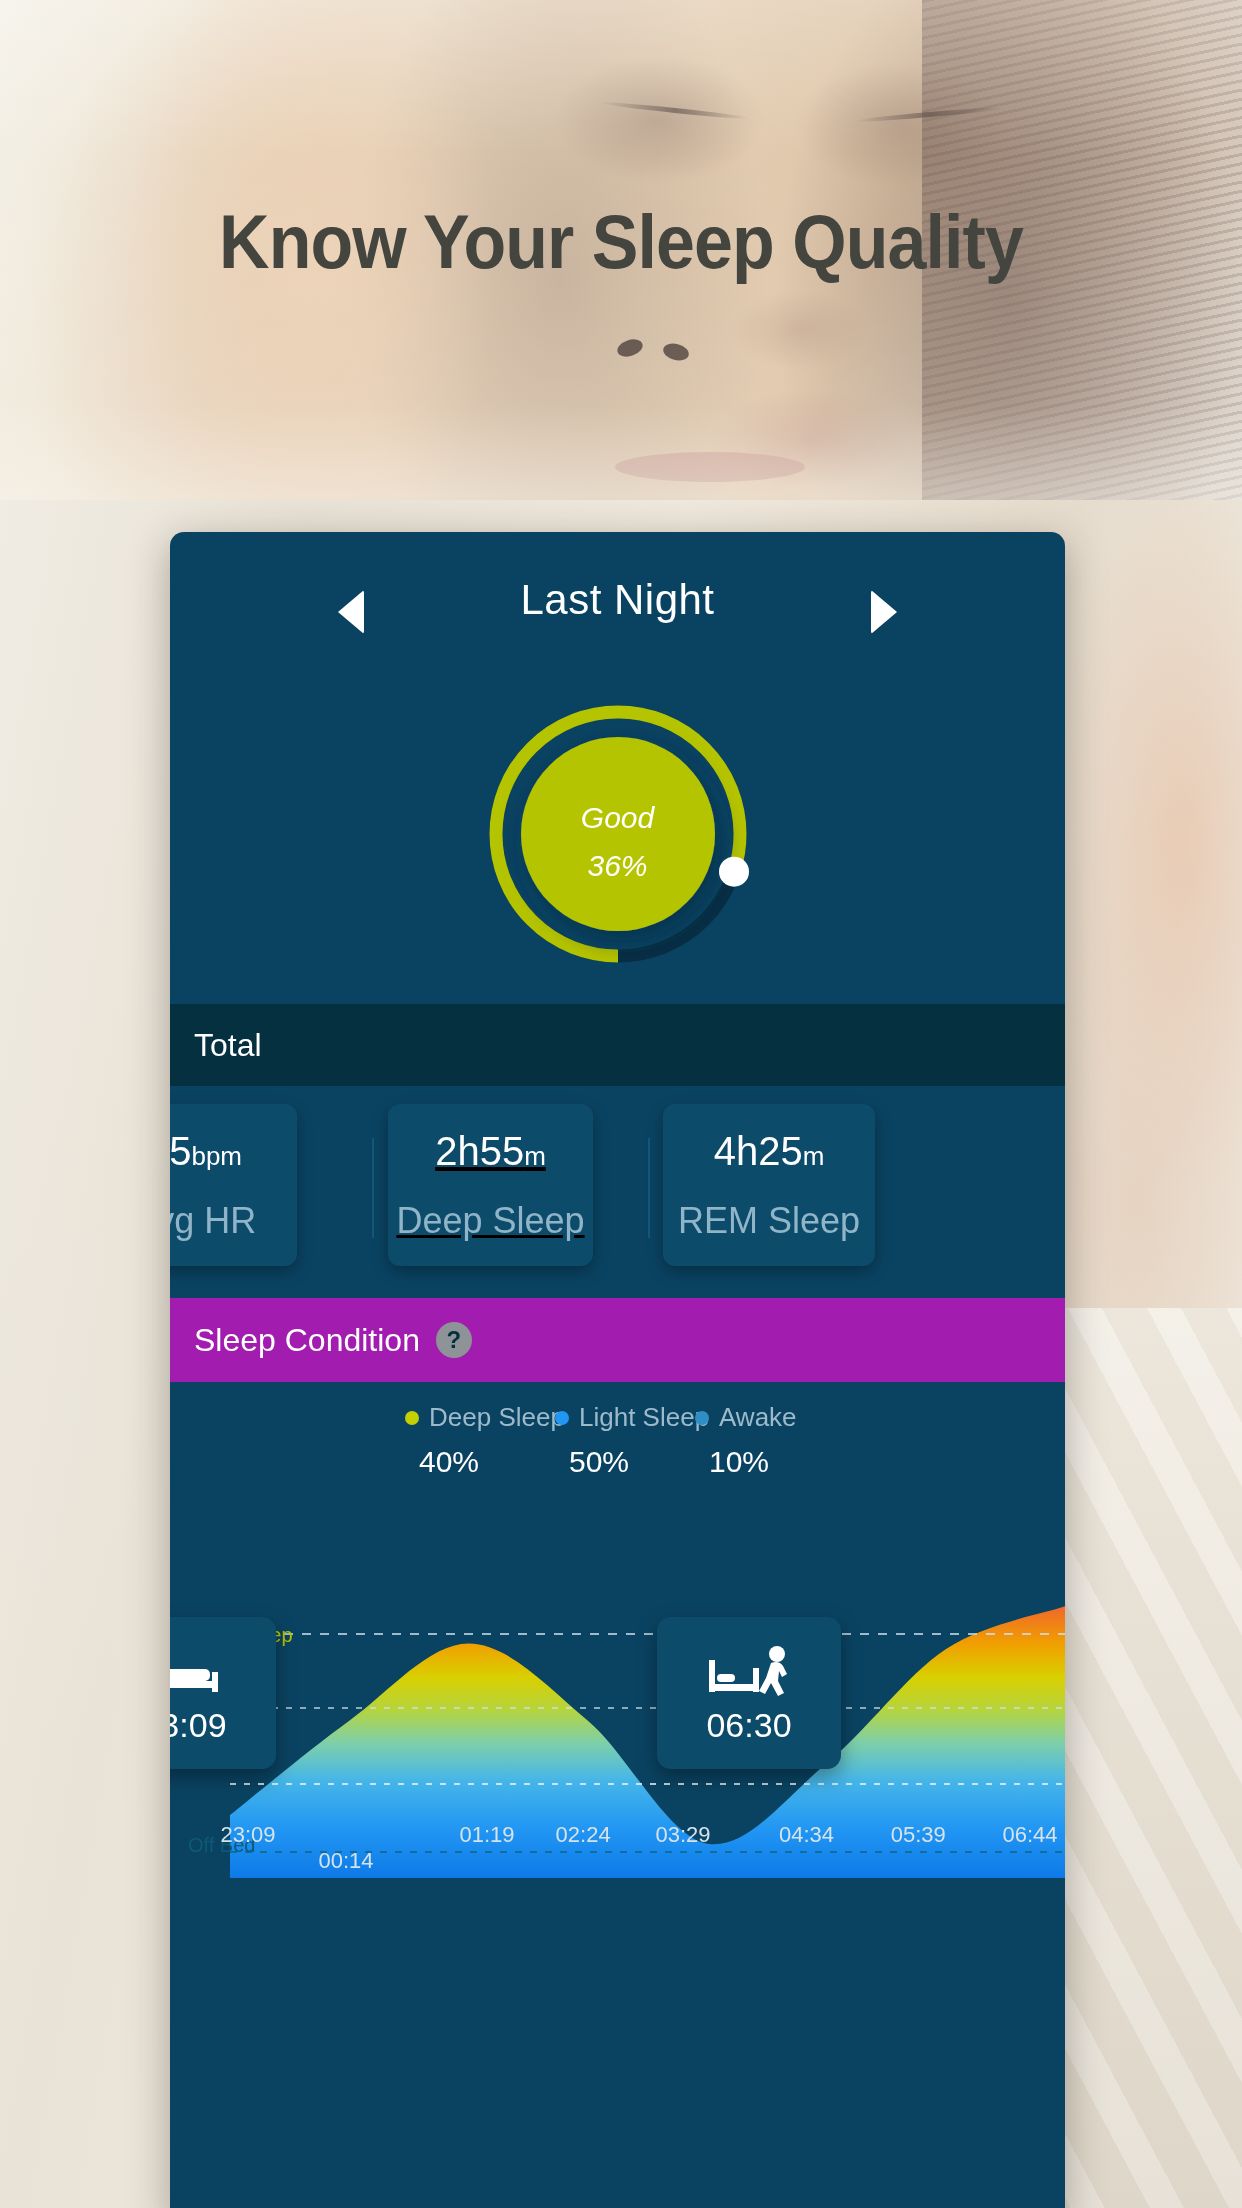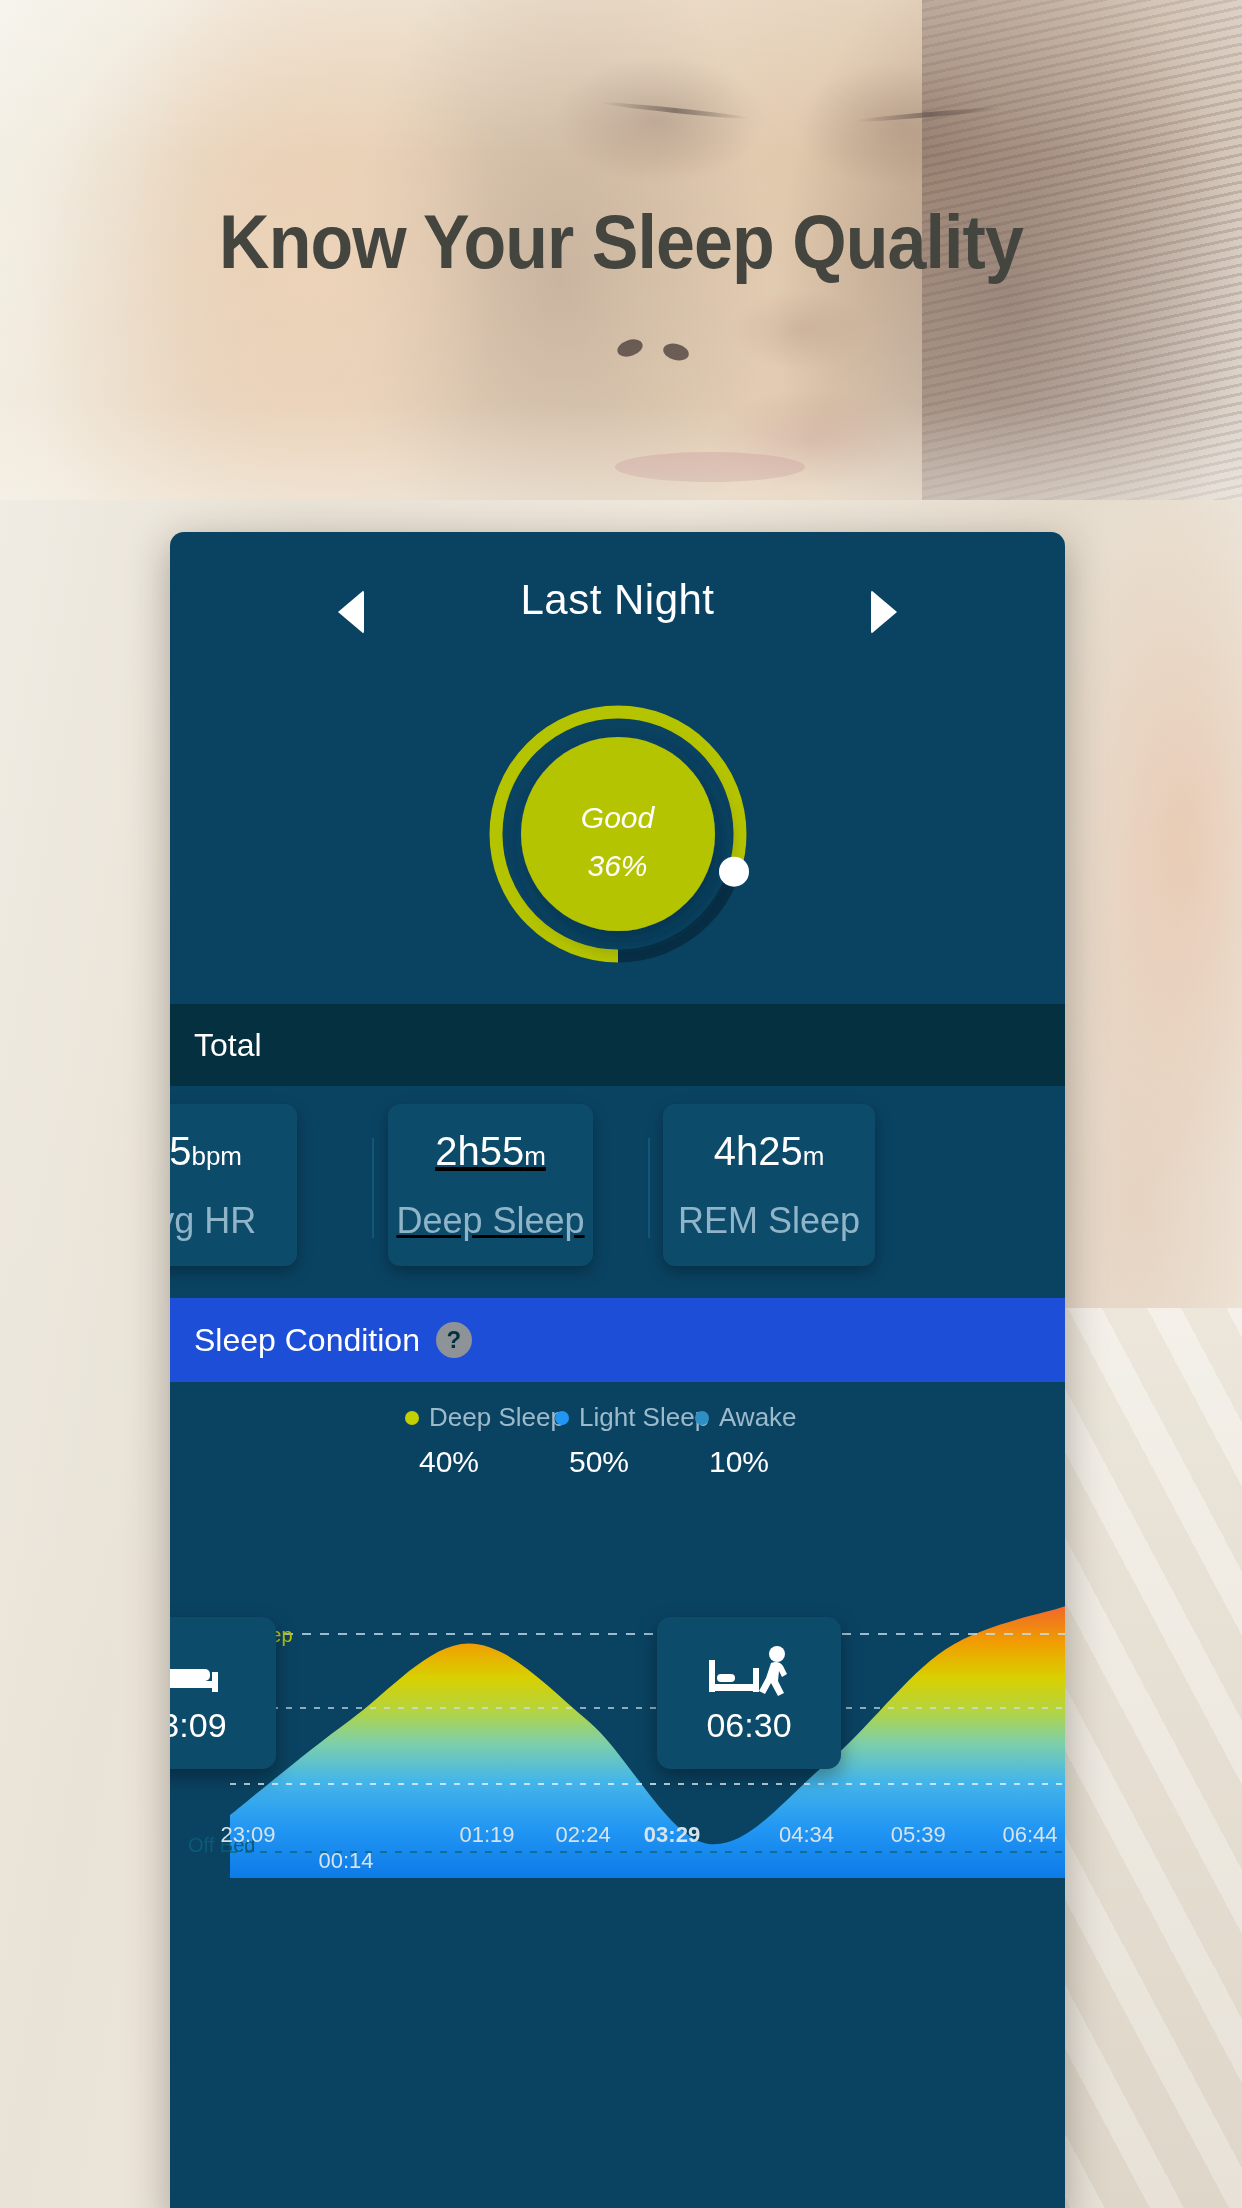--- a/index.html
+++ b/index.html
@@ -158,21 +158,21 @@
   .stat-label{ font-size:36px; color:#90b4c8; margin-top:26px; }
   .stat-div{
     position:absolute; top:52px; width:2px; height:100px; background:#14587a;
   }
   .stat-div.d1{ left:202px; }
   .stat-div.d2{ left:478px; }
 
   
   #cond-strip{
     position:absolute; left:0; top:766px; width:100%; height:84px;
-    background:#1d4ed8; display:flex; align-items:center;
+    background:#a21caf; display:flex; align-items:center;
   }
   #cond-label{ margin-left:24px; font-size:32px; color:#ffffff; }
   #cond-help{
     margin-left:16px; width:36px; height:36px; border-radius:50%;
     background:#8e9397; color:#04303f; font-size:24px; font-weight:bold;
     display:flex; align-items:center; justify-content:center; cursor:pointer;
   }
 
   
   #legend{
@@ -380,19 +380,19 @@
       </svg>
     </div>
     <div class="badge-time">06:30</div>
   </div>
 
   <div id="xaxis">
       <div class="xtick" style="left: 38px;">23:09</div>
       <div class="xtick" style="left: 136px; margin-top: 26px;">00:14</div>
       <div class="xtick" style="left: 277px;">01:19</div>
       <div class="xtick" style="left: 373.143px;">02:24</div>
-      <div class="xtick" style="left: 462px; font-weight: bold;">03:29</div>
+      <div class="xtick" style="left: 473px;">03:29</div>
       <div class="xtick" style="left: 596.571px;">04:34</div>
       <div class="xtick" style="left: 708.286px;">05:39</div>
       <div class="xtick" style="left: 820px;">06:44</div>
     </div>
 
 </div>
 
 </body></html>

